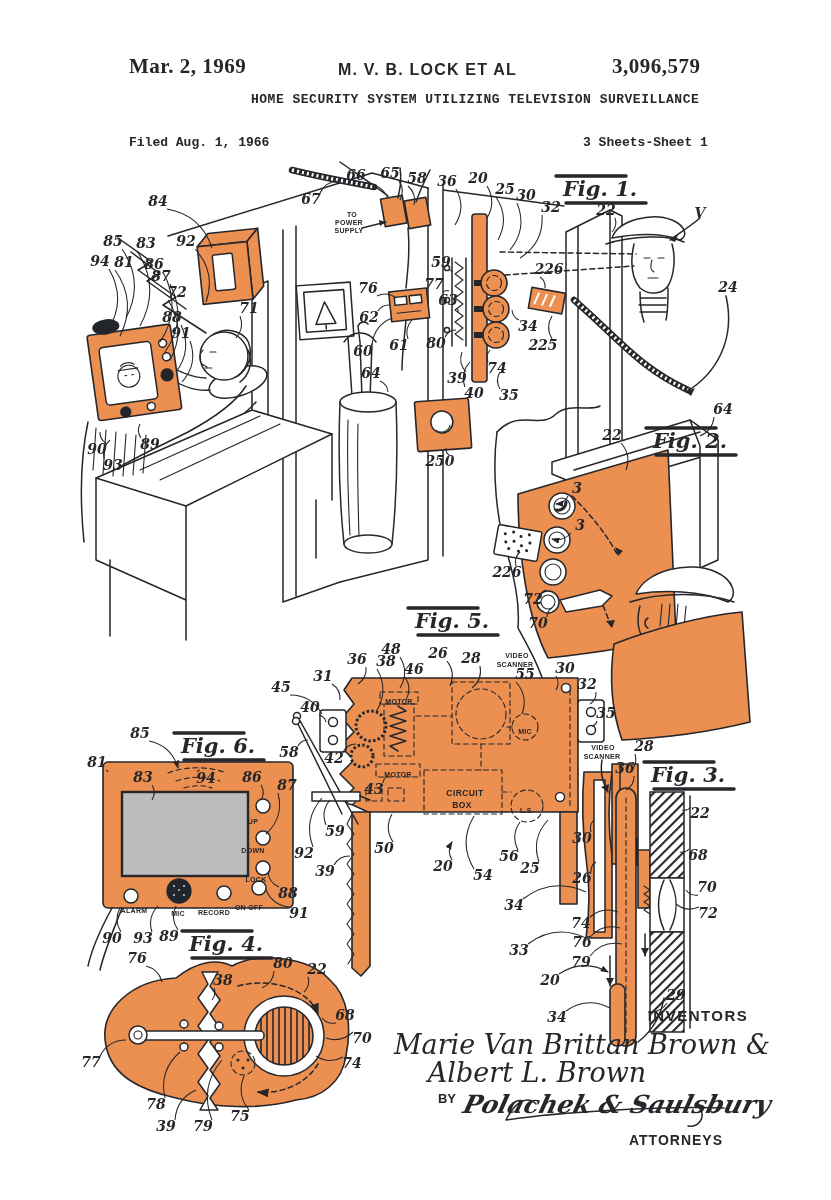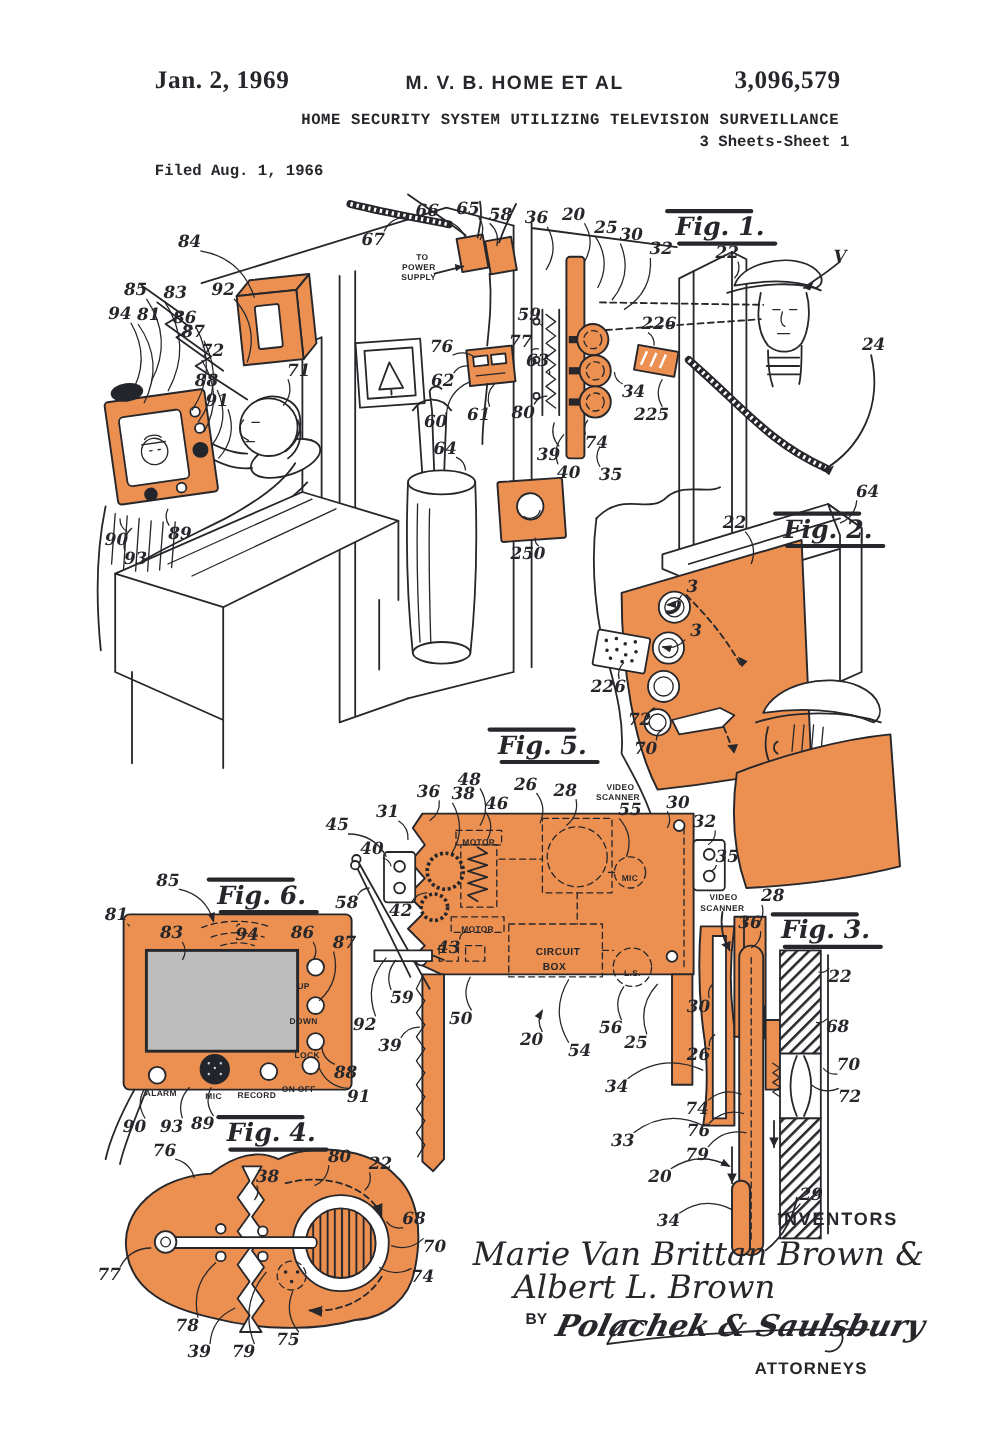--- a/index.html
+++ b/index.html
@@ -4,21 +4,21 @@
 <style>
   html,body{margin:0;padding:0;background:#e8e8e8;}
   .sheet{position:relative;width:831px;height:1200px;background:var(--paper,#fff);overflow:hidden;
          font-family:"Liberation Sans",sans-serif;color:var(--ink,#26262B);}
   .hdr span{position:absolute;white-space:nowrap;}
   .h-date{left:129px;top:54px;font:700 21px "Liberation Serif",serif;letter-spacing:.5px;}
   .h-inv{left:338px;top:61px;font:700 16px "Liberation Sans",sans-serif;letter-spacing:1.2px;}
   .h-num{left:612px;top:54px;font:700 21px "Liberation Serif",serif;letter-spacing:.5px;}
   .h-title{left:216px;top:92px;font:700 13px "Liberation Mono",monospace;letter-spacing:.5px;padding-left:35px;}
   .h-filed{left:129px;top:119px;font:700 13px "Liberation Mono",monospace;margin-top:16px;}
-  .h-sheet{left:583px;top:111px;font:700 13px "Liberation Mono",monospace;}
+  .h-sheet{left:583px;top:135px;font:700 13px "Liberation Mono",monospace;}
   svg{position:absolute;left:0;top:0;}
   .ln{fill:none;stroke:var(--ink,#26262B);stroke-width:1.5;stroke-linecap:round;stroke-linejoin:round;}
   .thin{stroke-width:1.1;}
   .fo{fill:var(--orange,#EB9050);stroke:var(--ink,#26262B);stroke-width:1.6;stroke-linejoin:round;}
   .fw{fill:var(--paper,#fff);stroke:var(--ink,#26262B);stroke-width:1.5;stroke-linejoin:round;}
   .dash{stroke-dasharray:5 3.5;}
   .leader{fill:none;stroke:var(--ink,#26262B);stroke-width:1.05;}
   .rope{fill:none;stroke:var(--ink,#26262B);stroke-width:6.5;stroke-linecap:round;}
   .ropeh{fill:none;stroke:var(--paper,#fff);stroke-width:3.5;stroke-dasharray:2 3;}
   .gear{fill:var(--orange,#EB9050);stroke:var(--ink,#26262B);stroke-width:3;stroke-dasharray:2.5 2.2;}
@@ -38,22 +38,22 @@
   .hand{font:italic 400 27px "DejaVu Serif",serif;text-anchor:middle;}
   .script{font:italic 700 25px "DejaVu Serif",serif;text-anchor:middle;}
   .by{font:700 13px "Liberation Sans",sans-serif;text-anchor:middle;}
 </style>
 </head>
 <body>
 
 <div class="sheet">
 
   <div class="hdr">
-    <span class="h-date">Jan. 2, 1969</span>
-    <span class="h-inv">M. V. B. HOME ET AL</span>
+    <span class="h-date">Mar. 2, 1969</span>
+    <span class="h-inv">M. V. B. LOCK ET AL</span>
     <span class="h-num">3,096,579</span>
     <span class="h-title">HOME SECURITY SYSTEM UTILIZING TELEVISION SURVEILLANCE</span>
     <span class="h-filed">Filed Aug. 1, 1966</span>
     <span class="h-sheet">3 Sheets-Sheet 1</span>
   </div>
 
   <svg id="art" width="831" height="1200" viewBox="0 0 831 1200">
     <defs>
       <pattern id="diag" width="7" height="7" patternTransform="rotate(45)" patternUnits="userSpaceOnUse">
         <rect width="7" height="7" fill="#ffffff"></rect>

